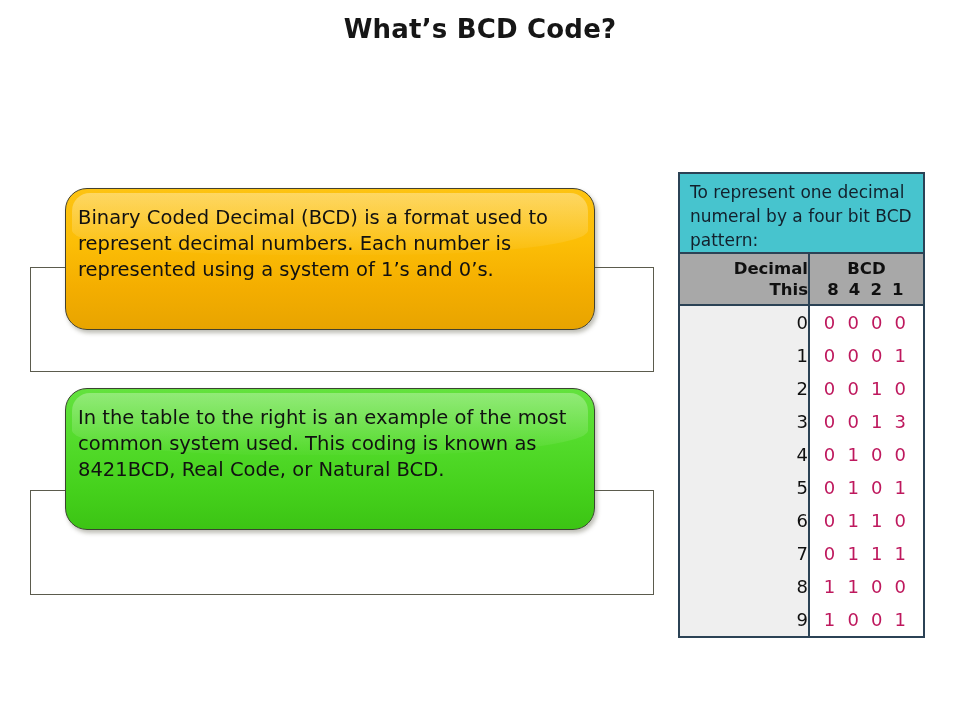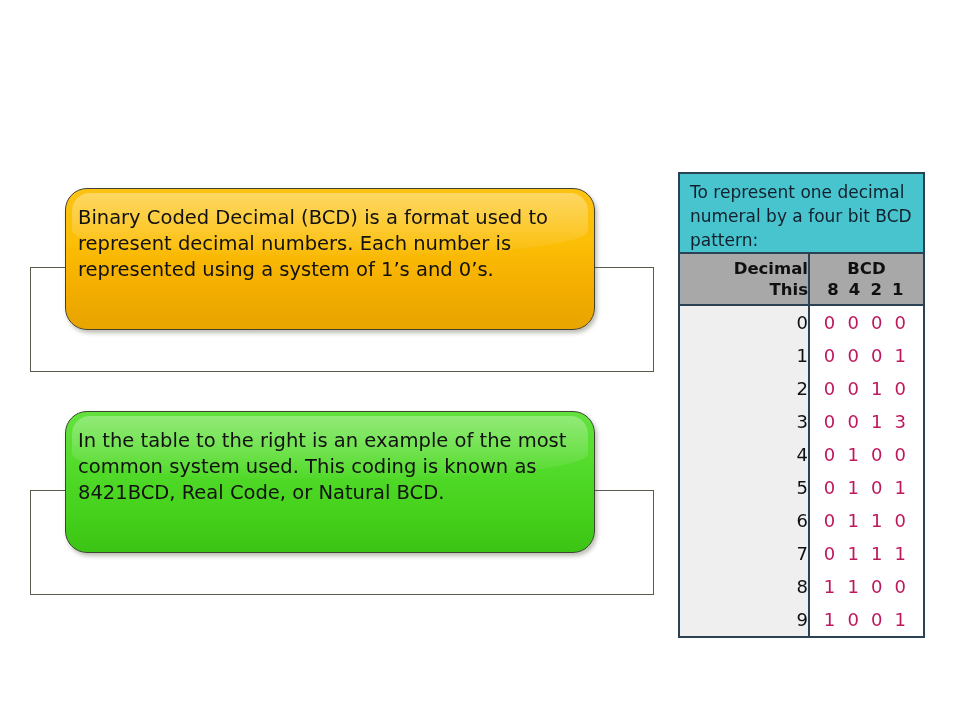--- a/index.html
+++ b/index.html
@@ -180,35 +180,36 @@
     letter-spacing: 3.2px;
     padding-left: 4px;
     height: 32.5px;
   }
 </style>
 </head>
 <body>
 
 <div id="slide">
 
+  <div id="slide-title">What’s BCD Code?</div>
 
   <div class="bracket" style="left:30px; top:267px; width:624px; height:105px;">
     <div class="notch" style="width:500px;"></div>
   </div>
 
   <div class="callout" id="callout-orange" style="left:65px; top:188px; width:530px; height:142px;">
     <div class="gloss"></div>
     <div class="callout-text">Binary Coded Decimal (BCD) is a format used to represent decimal numbers. Each number is represented using a system of 1’s and 0’s.</div>
   </div>
 
   <div class="bracket" style="left:30px; top:490px; width:624px; height:105px;">
     <div class="notch" style="width:500px;"></div>
   </div>
 
-  <div class="callout" id="callout-green" style="left:65px; top:411px; width:530px; height:142px;">
+  <div class="callout" id="callout-green" style="left:65px; top:388px; width:530px; height:142px;">
     <div class="gloss"></div>
     <div class="callout-text">In the table to the right is an example of the most common system used. This coding is known as 8421BCD, Real Code, or Natural BCD.</div>
   </div>
 
   <div id="note-box">To represent one decimal numeral by a four bit BCD pattern:</div>
 
   <div id="bcd-table">
     <table>
       <thead>
         <tr>

